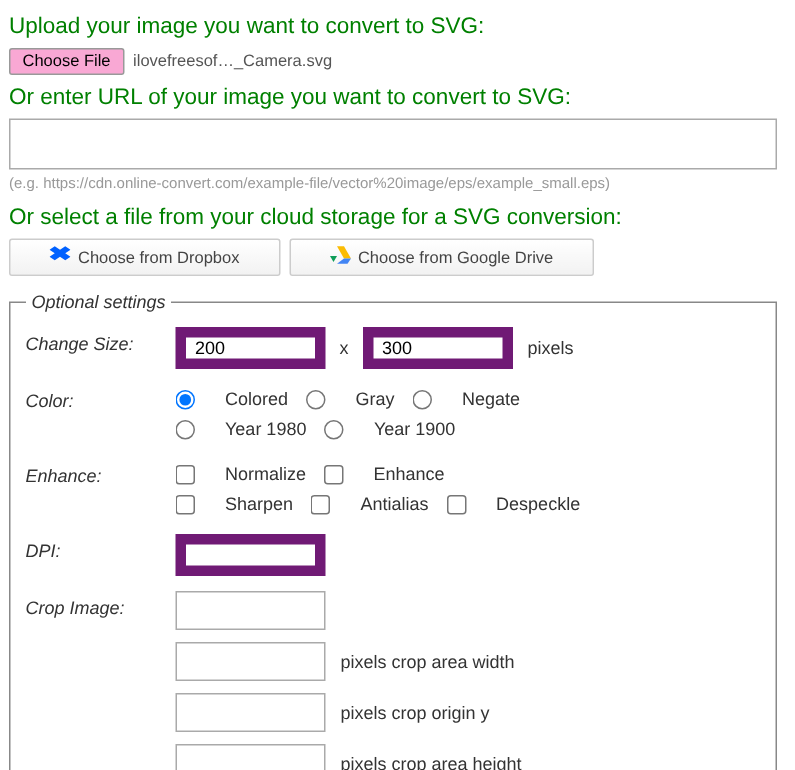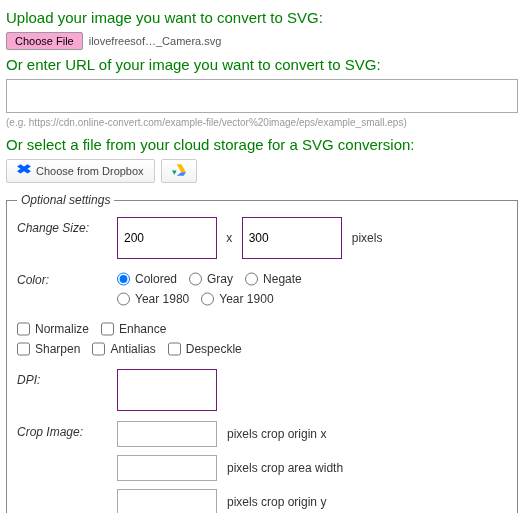--- a/index.html
+++ b/index.html
@@ -53,21 +53,21 @@
     display: flex;
     gap: 6px;
     margin-bottom: 10px;
   }
   .cloud-btn {
     display: inline-flex;
     align-items: center;
     gap: 5px;
     border: 1px solid #ccc;
     background: linear-gradient(#ffffff,#f2f2f2);
-    padding: 3px 10px;
+    padding: 3px 26px;
     font-size: 11px;
     color: #444;
     border-radius: 2px;
     cursor: pointer;
   }
   .cloud-btn svg { width: 14px; height: 14px; }
   fieldset.optional {
     border: 1px solid #888;
     padding: 10px 10px 6px 10px;
     margin: 0 0 10px 0;
@@ -90,38 +90,39 @@
     font-size: 12px;
     padding-top: 4px;
     font-style: italic;
   }
   .row-content {
     flex: 1;
     font-size: 12px;
     color: #333;
   }
   .txt {
-    border: 1px solid #701a75;
-    height: 42px;
+    border: 7px solid #701a75;
+    height: 28px;
     padding: 2px 6px;
     font-size: 12px;
   }
   .w100 { width: 100px; }
   .size-x { margin: 0 6px; }
   .radio-line, .check-line {
     display: flex;
     flex-wrap: wrap;
     align-items: center;
     gap: 4px 4px;
     line-height: 20px;
   }
   .radio-line label, .check-line label {
     margin-right: 8px;
     display: inline-flex;
-    gap: 3px;
+    align-items: center;
+    gap: 18px;
   }
   .crop-row {
     display: flex;
     align-items: center;
     gap: 10px;
     margin-bottom: 8px;
   }
   .crop-input {
     border: 1px solid #aaa;
     width: 100px;
@@ -164,20 +165,21 @@
     <span>Choose from Dropbox</span>
   </button>
   <button class="cloud-btn">
     <span>
       <svg viewBox="0 0 24 24">
           <polygon fill="#0F9D58" points="4,20 8,13 0,13"></polygon>
           <polygon fill="#FBBC04" points="8,2 16,2 24,16 16,16"></polygon>
           <polygon fill="#4285F4" points="16,16 24,16 20,22 8,22"></polygon>
         </svg>
     </span>
+    <span>Choose from Google Drive</span>
   </button>
 </div>
 
 <fieldset class="optional">
   <legend>Optional settings</legend>
 
   <div class="row">
     <div class="row-label">Change Size:</div>
     <div class="row-content">
       <input class="txt w100" type="text" value="200" style="">
@@ -211,20 +213,21 @@
           </label>
         <label>
             <input type="radio" name="c" style="">
             <span>Year 1900</span>
           </label>
       </div>
     </div>
   </div>
 
   <div class="row">
+    <div class="row-label">Enhance:</div>
     <div class="row-content">
       <div class="check-line">
         <label>
             <input type="checkbox" style="">
             <span>Normalize</span>
           </label>
         <label>
             <input type="checkbox" style="">
             <span>Enhance</span>
           </label>
@@ -251,21 +254,20 @@
     <div class="row-content">
       <input class="txt w100" type="text" value="" style="">
     </div>
   </div>
 
   <div class="row">
     <div class="row-label">Crop Image:</div>
     <div class="row-content">
       <div class="crop-row">
         <input class="crop-input" type="text" value="" style="">
-        <span>pixels crop origin x</span>
       </div>
       <div class="crop-row">
         <input class="crop-input" type="text" value="" style="">
         <span>pixels crop area width</span>
       </div>
       <div class="crop-row">
         <input class="crop-input" type="text" value="" style="">
         <span>pixels crop origin y</span>
       </div>
       <div class="crop-row">

